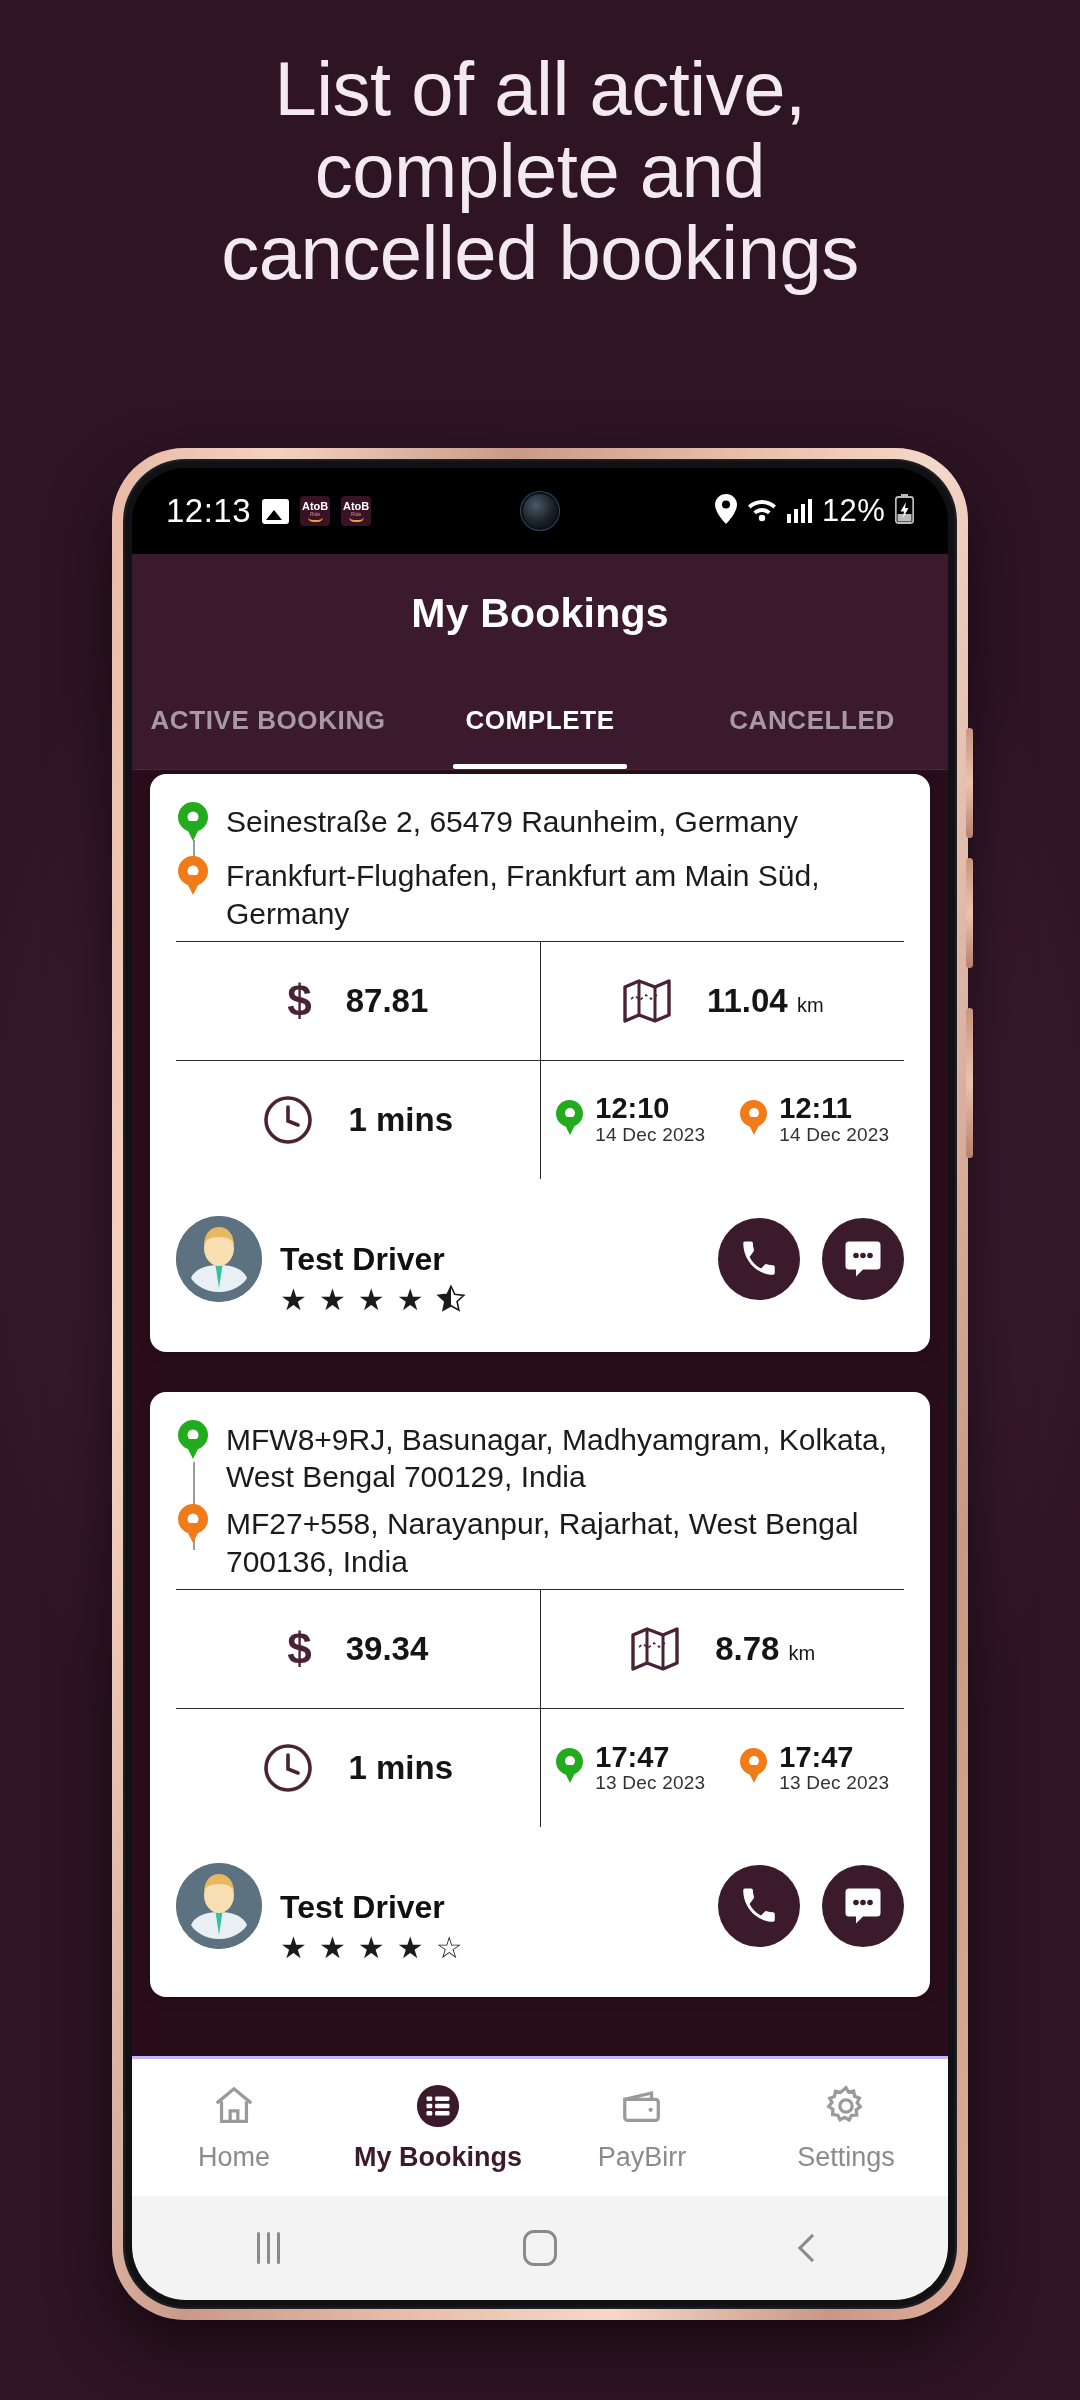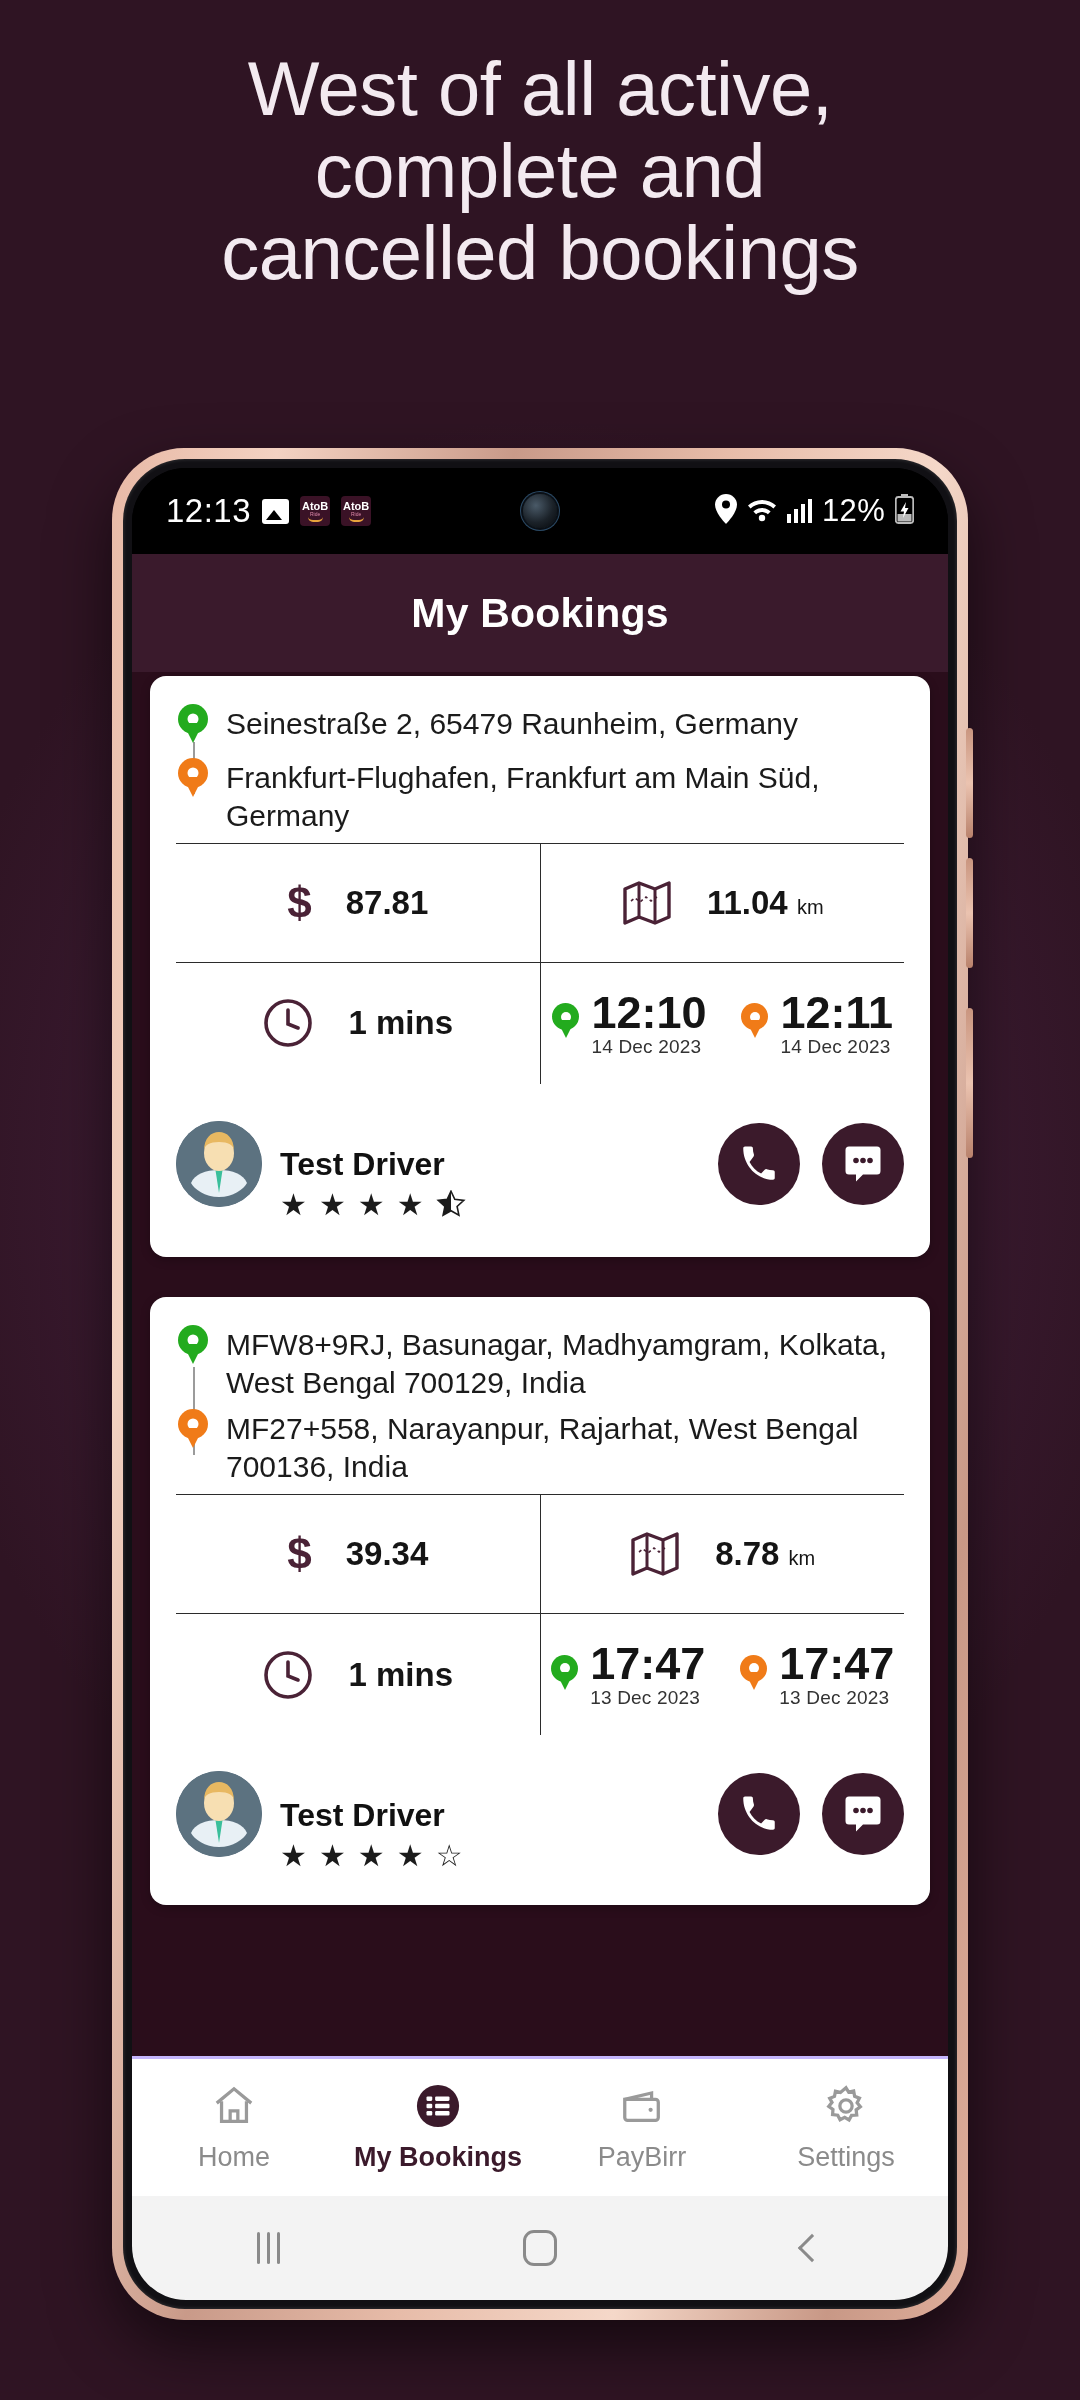--- a/index.html
+++ b/index.html
@@ -131,21 +131,21 @@
   .clock-ico svg{ display:block; }
   .tpair{ display:flex; align-items:center; gap:10px; }
   .tpin{ width:30px; height:40px; position:relative; flex:0 0 30px; }
   .tpin b{ position:absolute; left:1px; top:0; width:27px; height:27px; border-radius:50%; display:block; }
   .tpin b:after{ content:""; position:absolute; left:50%; top:50%; transform:translate(-50%,-50%);
     width:10px; height:10px; border-radius:50%; background:#fff; }
   .tpin s{ position:absolute; left:5.5px; top:17px; width:0; height:0; text-decoration:none;
     border-left:9px solid transparent; border-right:9px solid transparent; }
   .tpin.green b{ background:#23AB1E; } .tpin.green s{ border-top:18px solid #23AB1E; }
   .tpin.orange b{ background:#F07B18; } .tpin.orange s{ border-top:18px solid #F07B18; }
-  .ttime{ font-size:45px; font-weight:700; color:#151515; line-height:1.05; }
+  .ttime{ font-size:29px; font-weight:700; color:#151515; line-height:1.05; }
   .tdate{ font-size:19px; color:#333; letter-spacing:.2px; }
 
   
   .driver-row{ display:flex; align-items:center; padding:22px 0 26px 0; }
   .avatar{ width:86px; height:86px; border-radius:50%; overflow:hidden; flex:0 0 86px;
     background:#5C7280; position:relative; }
   .driver-meta{ margin-left:18px;margin-top:40px; }
   .driver-name{ font-size:32px; font-weight:700; color:#111; }
   .stars{ display:flex; gap:12px; margin-top:7px; font-size:30px; color:#1b1b1b; line-height:1; }
   .acts{ margin-left:auto; display:flex; gap:22px; }
@@ -172,21 +172,21 @@
   .anav-home{ width:34px; height:36px; border:3px solid #8a8a8a; border-radius:11px; }
   .anav-back{ width:20px; height:20px; border-left:3px solid #8a8a8a; border-bottom:3px solid #8a8a8a;
     transform:rotate(45deg); }
 </style>
 </head>
 <body>
 
 <div id="bg-glow"></div>
 
 <div class="headline">
-  <div>West of all active,</div>
+  <div>List of all active,</div>
   <div>complete and</div>
   <div>cancelled bookings</div>
 </div>
 
 <div id="phone">
   <div class="side-btn" style="top:280px;height:110px;"></div>
   <div class="side-btn" style="top:410px;height:110px;"></div>
   <div class="side-btn" style="top:560px;height:150px;"></div>
 
   <div id="phone-inner">
@@ -237,20 +237,31 @@
                 <path d="M11 8 L5.5 17.5 H9 L8 24 L13.5 14 H10z" fill="#fff"></path>
               </svg>
         </span>
       </div>
     </div>
 
     <div id="appbar">
       <h1>My Bookings</h1>
     </div>
 
+    <div id="tabs">
+      <div class="tab">
+        <span>ACTIVE BOOKING</span>
+      </div>
+      <div class="tab active">
+        <span>COMPLETE</span>
+      </div>
+      <div class="tab">
+        <span>CANCELLED</span>
+      </div>
+    </div>
 
     <div id="list">
 
       <div class="card">
         <div class="addr-block">
           <div class="dotline" style="top:40px; height:52px;"></div>
           <div class="addr-row">
             <span class="pin green">
                   <b></b>
                   <s></s>

